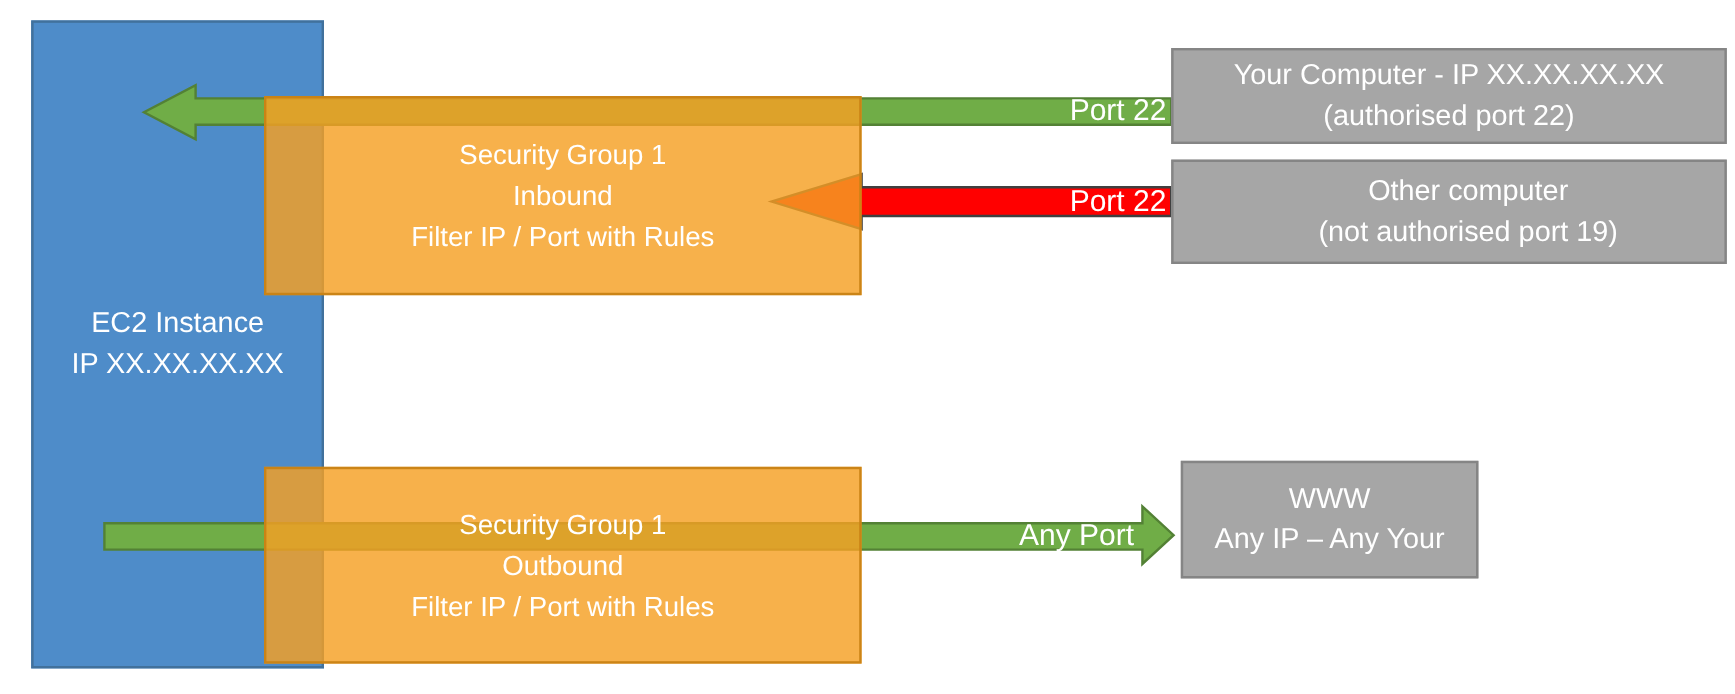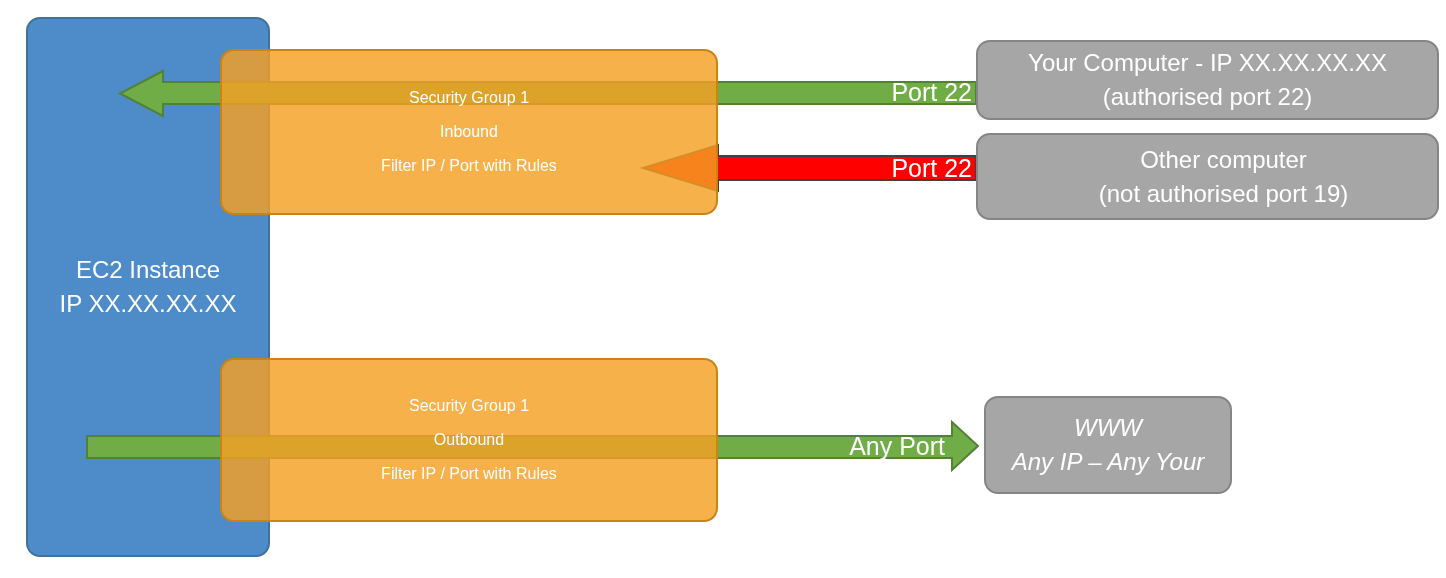--- a/index.html
+++ b/index.html
@@ -25,52 +25,52 @@
   }
   .box{
     position:absolute;
     box-sizing:border-box;
     display:flex;
     flex-direction:column;
     justify-content:center;
     align-items:center;
     text-align:center;
     color:var(--c-text);
-    border-radius:14px;
   }
   .box .line{line-height:34px;white-space:nowrap;}
   .ec2{
     left:26px;top:17px;width:244px;height:540px;
     background:var(--c-blue);
     border:2px solid var(--c-blue-border);
     z-index:1;
     font-size:24px;
   }
   .arrows{
     position:absolute;left:0;top:0;width:1446px;height:578px;
     z-index:2;
     pointer-events:none;
   }
   .sg{
     background:var(--c-orange);
     border:2px solid var(--c-orange-border);
     z-index:3;
-    font-size:16px;
+    font-size:23px;
+    margin-top:31px;
   }
   .sg-inbound{left:220px;top:49px;width:498px;height:166px;}
   .sg-outbound{left:220px;top:358px;width:498px;height:164px;}
   .ext{
     background:var(--c-gray);
     border:2px solid var(--c-gray-border);
     z-index:3;
     font-size:24px;
   }
   .ext-your{left:976px;top:40px;width:463px;height:80px;}
   .ext-other{left:976px;top:133px;width:463px;height:87px;padding-left:32px;}
-  .ext-www{left:984px;top:396px;width:248px;height:98px;font-style:italic;}
+  .ext-www{left:984px;top:384px;width:248px;height:98px;}
   .flow-label{
     position:absolute;
     color:var(--c-text);
     font-size:25px;
     white-space:nowrap;
     z-index:4;
   }
   .lbl-in-allowed{right:474px;top:81px;line-height:23px;height:23px;}
   .lbl-in-denied{right:474px;top:156px;line-height:24px;height:24px;}
   .lbl-out{right:501px;top:435px;line-height:23px;height:23px;}

